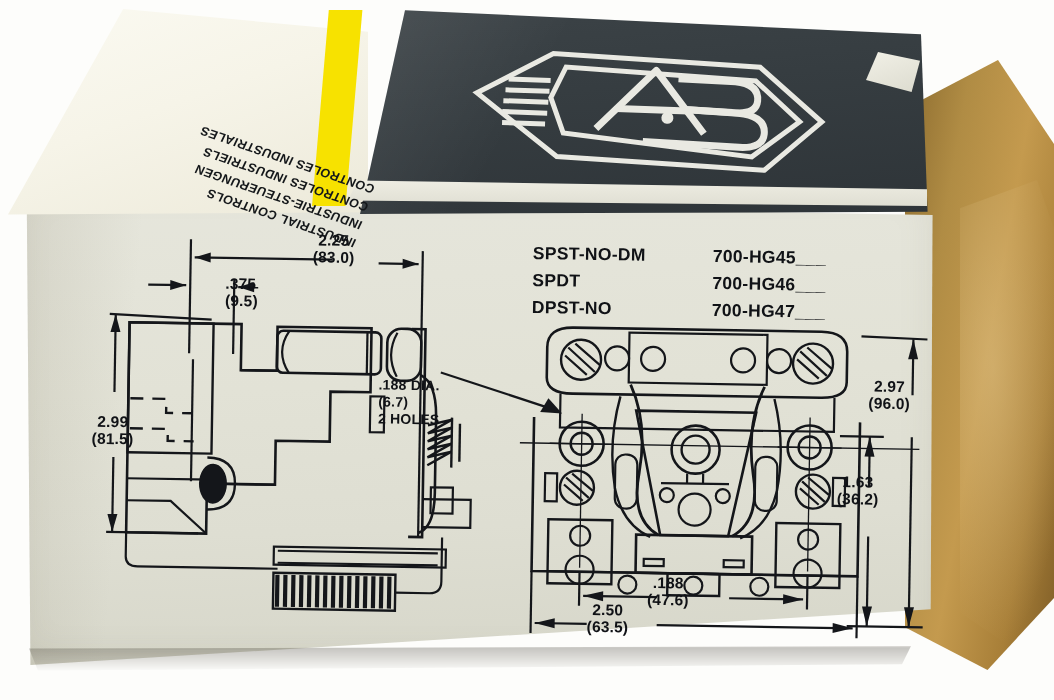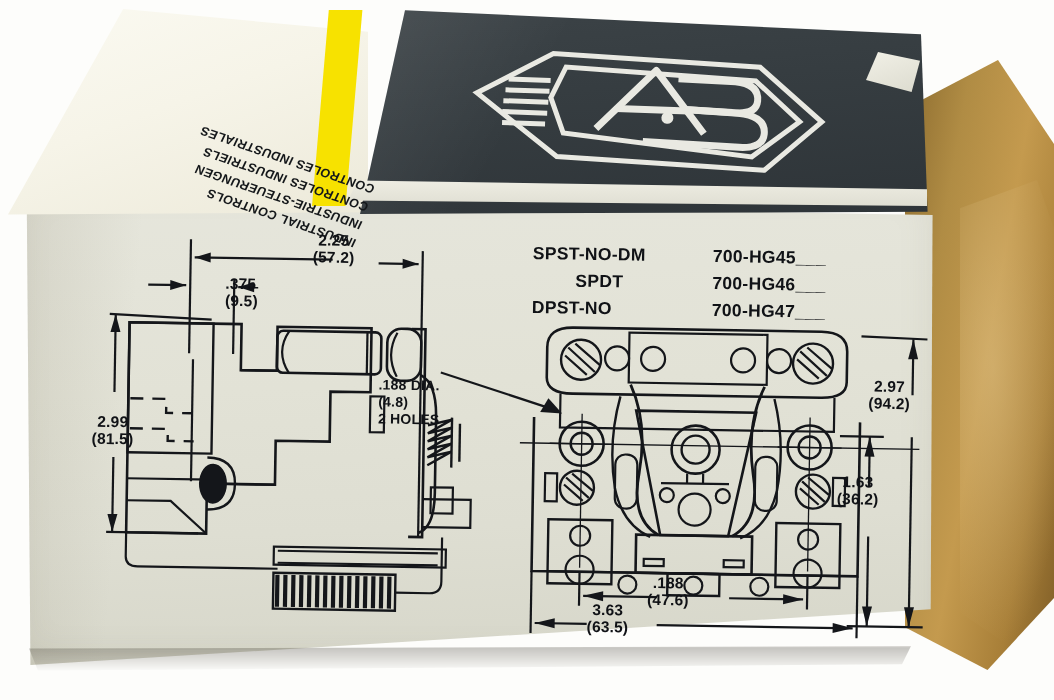--- a/index.html
+++ b/index.html
@@ -155,21 +155,21 @@
           <path d="M205 30 L262 27 Q286 27 286 44 Q286 58 262 58 L214 60"></path>
           <path d="M214 60 L268 58 Q296 58 296 76 Q296 92 268 92 L176 96"></path>
         </g>
         <circle cx="198" cy="70" r="6" fill="#e9e9e2"></circle>
       </svg>
     </div>
 
     <div class="art">
 
       <div class="cat" style="left:520px;top:62px;">SPST-NO-DM</div>
-      <div class="cat" style="left:520px;top:89px;margin-left:43px;">SPDT</div>
+      <div class="cat" style="left:520px;top:89px;">SPDT</div>
       <div class="cat" style="left:520px;top:116px;">DPST-NO</div>
       <div class="cat" style="left:700px;top:62px;">700-HG45___</div>
       <div class="cat" style="left:700px;top:89px;">700-HG46___</div>
       <div class="cat" style="left:700px;top:116px;">700-HG47___</div>
 
       <svg style="position:absolute;left:70px;top:58px;" width="400" height="400" viewBox="0 0 400 400">
         <g class="ln" stroke-width="2.2">
 
           <line x1="108" y1="6" x2="108" y2="120"></line>
           <line x1="152" y1="46" x2="152" y2="120"></line>
@@ -236,21 +236,21 @@
             <path d="M200 340 L200 372 M208 340 L208 372 M216 340 L216 372 M224 340 L224 372 M232 340 L232 372
                      M240 340 L240 372 M248 340 L248 372 M256 340 L256 372 M264 340 L264 372 M272 340 L272 372
                      M280 340 L280 372 M288 340 L288 372 M296 340 L296 372 M304 340 L304 372 M312 340 L312 372" stroke-width="4.2"></path>
           </g>
           <rect x="196" y="338" width="122" height="36" stroke-width="2.4"></rect>
           <path d="M318 356 L352 356 Q364 356 364 344 L364 300"></path>
         </g>
       </svg>
 
       <div class="dim" style="left:300px;top:55px;">
-        <span>2.25</span><br><span>(57.2)</span>
+        <span>2.25</span><br><span>(83.0)</span>
       </div>
       <div class="dim left" style="left:213px;top:100px;">
         <span>.375</span><br><span>(9.5)</span>
       </div>
       <div class="dim" style="left:82px;top:240px;">
         <span>2.99</span><br><span>(81.5)</span>
       </div>
 
       <svg style="position:absolute;left:510px;top:140px;" width="400" height="320" viewBox="0 0 400 320">
         <g class="ln" stroke-width="2.2">
@@ -326,21 +326,21 @@
         </g>
       </svg>
 
       <svg style="position:absolute;left:420px;top:185px;" width="160" height="60" viewBox="0 0 160 60">
         <line x1="10" y1="8" x2="126" y2="44" stroke="#14161a" stroke-width="2.2"></line>
         <polygon points="132,47 110,46 118,32" fill="#14161a"></polygon>
       </svg>
 
       <div class="dim left sm" style="left:368px;top:198px;line-height:1.22;">
         <span>.188 DIA.</span><br>
-        <span>(4.8)</span><br>
+        <span>(6.7)</span><br>
         <span>2  HOLES</span>
       </div>
 
       <svg style="position:absolute;left:830px;top:140px;" width="110" height="330" viewBox="0 0 110 330">
         <g class="ln" stroke-width="2.2">
 
           <line x1="72" y1="12" x2="72" y2="68"></line>
           <line x1="72" y1="110" x2="72" y2="300"></line>
           <polygon points="72,12 67,32 77,32" fill="#14161a" stroke="none"></polygon>
           <polygon points="72,300 67,280 77,280" fill="#14161a" stroke="none"></polygon>
@@ -349,21 +349,21 @@
 
           <line x1="30" y1="110" x2="30" y2="160"></line>
           <line x1="30" y1="210" x2="30" y2="300"></line>
           <polygon points="30,110 25,130 35,130" fill="#14161a" stroke="none"></polygon>
           <polygon points="30,300 25,280 35,280" fill="#14161a" stroke="none"></polygon>
           <line x1="0" y1="110" x2="44" y2="110"></line>
         </g>
       </svg>
 
       <div class="dim" style="left:858px;top:192px;">
-        <span>2.97</span><br><span>(94.2)</span>
+        <span>2.97</span><br><span>(96.0)</span>
       </div>
       <div class="dim" style="left:828px;top:288px;">
         <span>1.63</span><br><span>(36.2)</span>
       </div>
 
       <svg style="position:absolute;left:510px;top:390px;" width="400" height="90" viewBox="0 0 400 90">
         <g class="ln" stroke-width="2.2">
 
           <line x1="62" y1="0" x2="62" y2="34"></line>
           <line x1="290" y1="0" x2="290" y2="34"></line>
@@ -379,20 +379,20 @@
           <line x1="140" y1="52" x2="336" y2="52"></line>
           <polygon points="18,52 38,47 38,57" fill="#14161a" stroke="none"></polygon>
           <polygon points="336,52 316,47 316,57" fill="#14161a" stroke="none"></polygon>
         </g>
       </svg>
 
       <div class="dim" style="left:640px;top:392px;">
         <span>.188</span><br><span>(47.6)</span>
       </div>
       <div class="dim" style="left:580px;top:420px;">
-        <span>3.63</span><br><span>(63.5)</span>
+        <span>2.50</span><br><span>(63.5)</span>
       </div>
 
     </div>
 
     <div class="botshadow"></div>
   </div>
 </div>
 
 </body></html>

